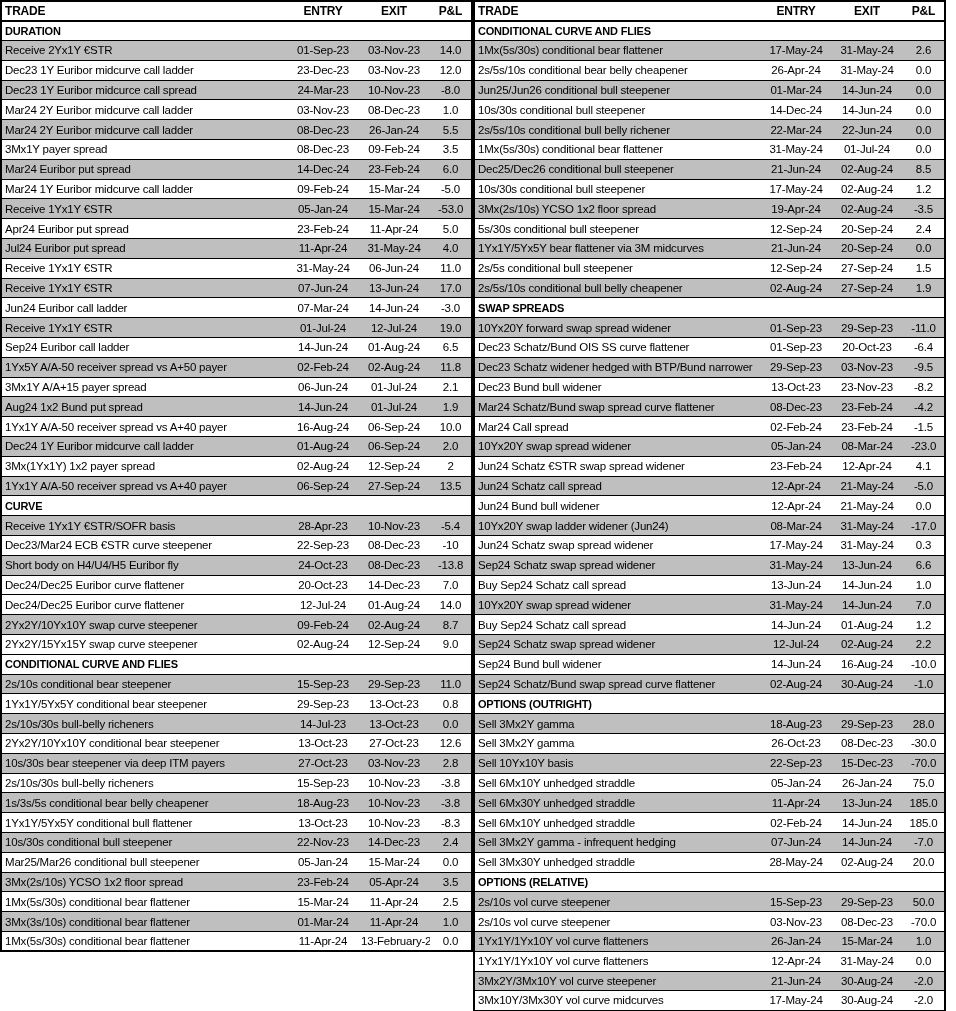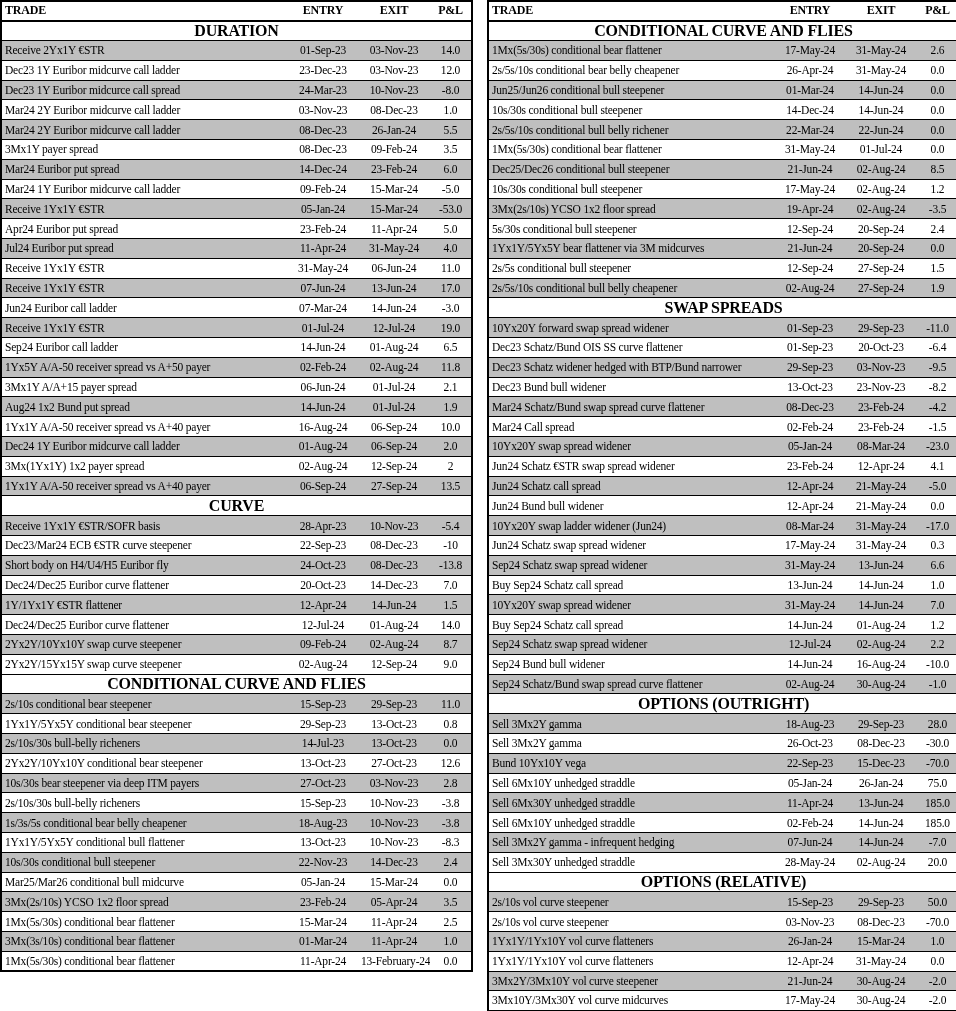--- a/index.html
+++ b/index.html
@@ -6,24 +6,22 @@
     margin: 0;
     padding: 0;
     background: #ffffff;
     font-family: "Liberation Sans", sans-serif;
   }
   .page {
     width: 956px;
     height: 1011px;
     display: flex;
     align-items: flex-start;
-    gap: 14px;
     background: #ffffff;
     overflow: hidden;
-    font-family: Liberation Serif, serif;
   }
   table.trades {
     border-collapse: collapse;
     table-layout: fixed;
     width: 471px;
     border: 2px solid #000000;
   }
   table.trades col.c-trade { width: 287px; }
   table.trades col.c-entry { width: 70px; }
   table.trades col.c-exit  { width: 72px; }
@@ -51,23 +49,23 @@
     background: #ffffff;
     border-bottom: 2px solid #000000;
   }
   table.trades th.col-trade { text-align: left; }
   table.trades th.col-entry,
   table.trades th.col-exit,
   table.trades th.col-pnl { text-align: center; }
 
   table.trades tr.section-row td {
     font-weight: bold;
-    font-size: 16px;
+    font-size: 11px;
     background: #ffffff;
-    text-align: center;
+    text-align: left;
   }
   table.trades td.cell-trade { text-align: left; }
   table.trades td.cell-entry,
   table.trades td.cell-exit,
   table.trades td.cell-pnl { text-align: center; }
 
   table.trades tr.shade-gray td { background: #bfbfbf; }
   table.trades tr.shade-white td { background: #ffffff; }
 </style>
 </head>
@@ -249,26 +247,20 @@
           <td class="cell-entry">24-Oct-23</td>
           <td class="cell-exit">08-Dec-23</td>
           <td class="cell-pnl">-13.8</td>
         </tr>
         <tr class="shade-white">
           <td class="cell-trade">Dec24/Dec25 Euribor curve flattener</td>
           <td class="cell-entry">20-Oct-23</td>
           <td class="cell-exit">14-Dec-23</td>
           <td class="cell-pnl">7.0</td>
         </tr>
-        <tr class="shade-gray">
-          <td class="cell-trade">1Y/1Yx1Y €STR flattener</td>
-          <td class="cell-entry">12-Apr-24</td>
-          <td class="cell-exit">14-Jun-24</td>
-          <td class="cell-pnl">1.5</td>
-        </tr>
         <tr class="shade-white">
           <td class="cell-trade">Dec24/Dec25 Euribor curve flattener</td>
           <td class="cell-entry">12-Jul-24</td>
           <td class="cell-exit">01-Aug-24</td>
           <td class="cell-pnl">14.0</td>
         </tr>
         <tr class="shade-gray">
           <td class="cell-trade">2Yx2Y/10Yx10Y swap curve steepener</td>
           <td class="cell-entry">09-Feb-24</td>
           <td class="cell-exit">02-Aug-24</td>
@@ -331,21 +323,21 @@
           <td class="cell-exit">10-Nov-23</td>
           <td class="cell-pnl">-8.3</td>
         </tr>
         <tr class="shade-gray">
           <td class="cell-trade">10s/30s conditional bull steepener</td>
           <td class="cell-entry">22-Nov-23</td>
           <td class="cell-exit">14-Dec-23</td>
           <td class="cell-pnl">2.4</td>
         </tr>
         <tr class="shade-white">
-          <td class="cell-trade">Mar25/Mar26 conditional bull midcurve</td>
+          <td class="cell-trade">Mar25/Mar26 conditional bull steepener</td>
           <td class="cell-entry">05-Jan-24</td>
           <td class="cell-exit">15-Mar-24</td>
           <td class="cell-pnl">0.0</td>
         </tr>
         <tr class="shade-gray">
           <td class="cell-trade">3Mx(2s/10s) YCSO 1x2 floor spread</td>
           <td class="cell-entry">23-Feb-24</td>
           <td class="cell-exit">05-Apr-24</td>
           <td class="cell-pnl">3.5</td>
         </tr>
@@ -590,21 +582,21 @@
           <td class="cell-exit">29-Sep-23</td>
           <td class="cell-pnl">28.0</td>
         </tr>
         <tr class="shade-white">
           <td class="cell-trade">Sell 3Mx2Y gamma</td>
           <td class="cell-entry">26-Oct-23</td>
           <td class="cell-exit">08-Dec-23</td>
           <td class="cell-pnl">-30.0</td>
         </tr>
         <tr class="shade-gray">
-          <td class="cell-trade">Bund 10Yx10Y vega</td>
+          <td class="cell-trade">Sell 10Yx10Y basis</td>
           <td class="cell-entry">22-Sep-23</td>
           <td class="cell-exit">15-Dec-23</td>
           <td class="cell-pnl">-70.0</td>
         </tr>
         <tr class="shade-white">
           <td class="cell-trade">Sell 6Mx10Y unhedged straddle</td>
           <td class="cell-entry">05-Jan-24</td>
           <td class="cell-exit">26-Jan-24</td>
           <td class="cell-pnl">75.0</td>
         </tr>

